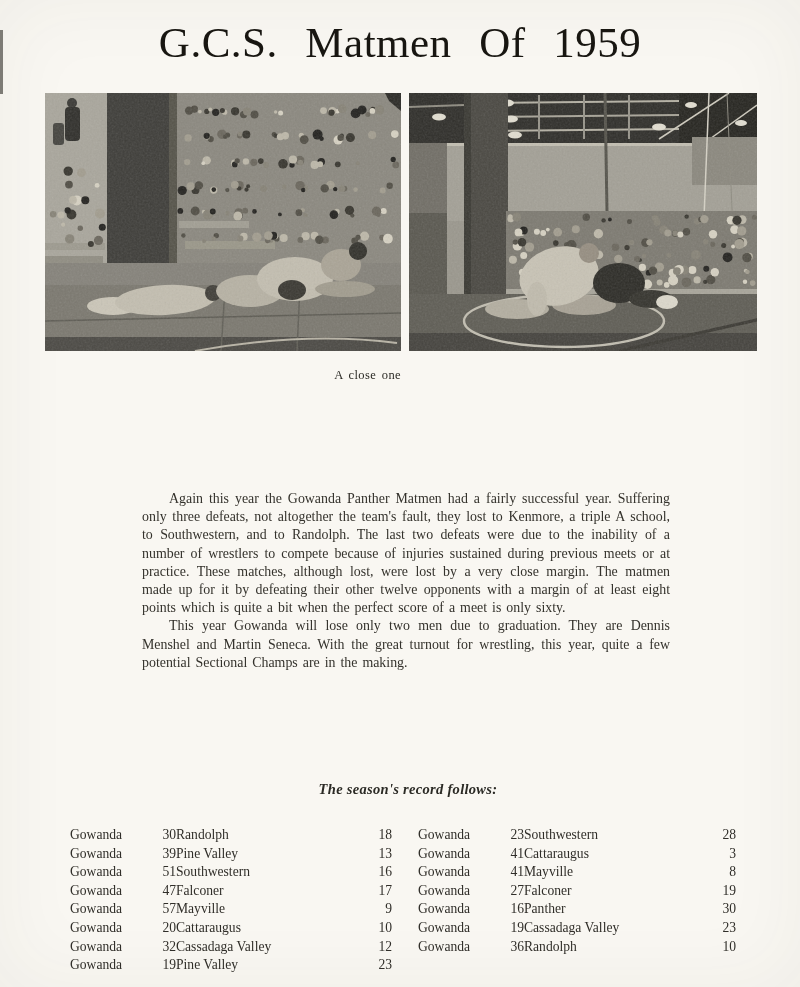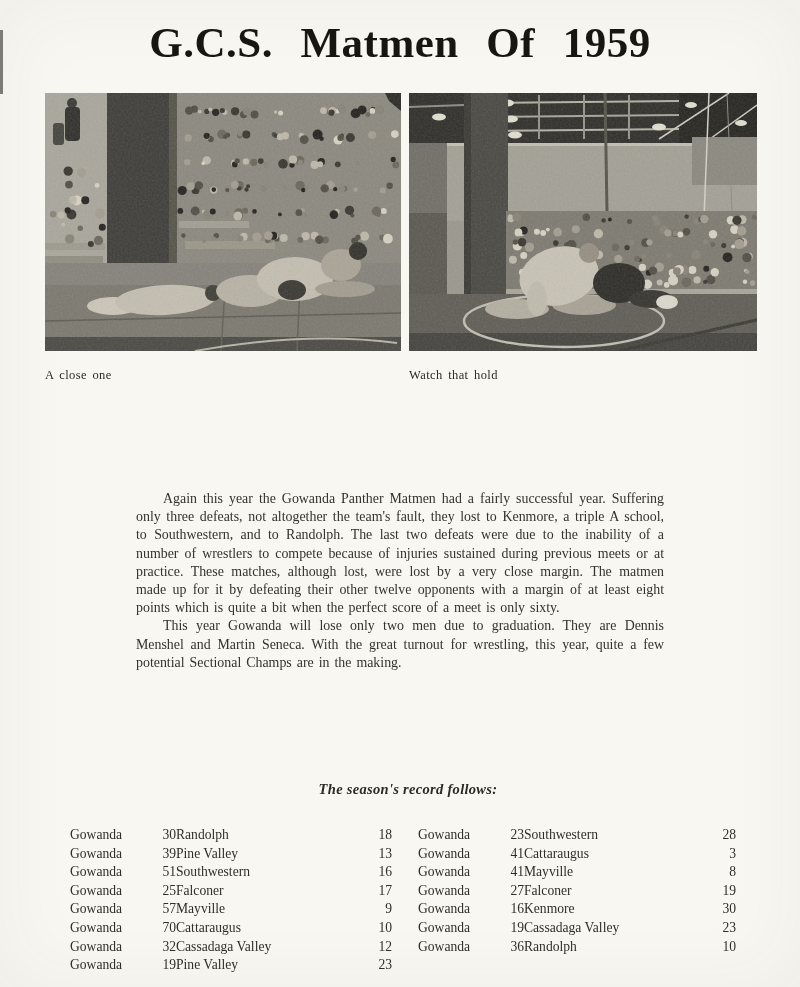--- a/index.html
+++ b/index.html
@@ -23,21 +23,21 @@
     background: #55534e;
     opacity: .75;
   }
 
   .page-title {
     position: absolute;
     top: 18px; left: 0; right: 0;
     margin: 0;
     text-align: center;
     font-size: 43px;
-    font-weight: 700;
+    font-weight: 400;
     letter-spacing: 0.5px;
     word-spacing: 0.38em;
     color: #181611;
   }
 
   .photo {
     position: absolute;
     top: 93px;
     overflow: hidden;
     background: #8f8c83;
@@ -45,29 +45,29 @@
   .photo svg { display: block; }
   .photo-left  { left: 45px;  width: 356px; height: 258px; }
   .photo-right { left: 409px; width: 348px; height: 258px; }
 
   .caption {
     position: absolute;
     top: 368px;
     font-size: 12.5px;
     letter-spacing: 0.4px;
     word-spacing: 2px;
-    text-align: left;
+    text-align: right;
     color: #2b2a25;
   }
   .caption-left  { left: 45px;  width: 356px; }
   .caption-right { left: 409px; width: 348px; }
 
   .article {
     position: absolute;
-    left: 136px; top: 490px;
+    left: 142px; top: 490px;
     width: 528px;
     font-size: 13.9px;
     line-height: 18.2px;
     text-align: justify;
     color: #34322c;
     word-spacing: 1.5px;
   }
   .article p { margin: 0; text-indent: 27px; }
 
   .record-heading {
@@ -534,21 +534,20 @@
         <circle cx="180" cy="160" r="10" fill="#968e81"></circle>
         <ellipse cx="210" cy="190" rx="26" ry="20" fill="#2d2c27"></ellipse>
         <ellipse cx="242" cy="206" rx="22" ry="9" fill="#35342e"></ellipse>
         <ellipse cx="258" cy="209" rx="11" ry="7" fill="#dcd8cb"></ellipse>
       </g>
       <rect width="348" height="258" filter="url(#grain)" opacity="0.16"></rect>
     </svg>
   </figure>
 
   <div class="caption caption-left">A close one</div>
-  <div class="caption caption-right">Watch that hold</div>
 
   <div class="article">
     <p>Again this year the Gowanda Panther Matmen had a fairly successful year. Suffering only three defeats, not altogether the team's fault, they lost to Kenmore, a triple A school, to Southwestern, and to Randolph. The last two defeats were due to the inability of a number of wrestlers to compete because of injuries sustained during previous meets or at practice. These matches, although lost, were lost by a very close margin. The matmen made up for it by defeating their other twelve opponents with a margin of at least eight points which is quite a bit when the perfect score of a meet is only sixty.</p>
     <p>This year Gowanda will lose only two men due to graduation. They are Dennis Menshel and Martin Seneca. With the great turnout for wrestling, this year, quite a few potential Sectional Champs are in the making.</p>
   </div>
 
   <div class="record-heading">The season's record follows:</div>
 
   <div class="record">
     <div class="record-col left" id="record-left">
@@ -568,35 +567,35 @@
 
   <div class="record-row">
     <span class="cell team">Gowanda</span>
     <span class="cell tscore">51</span>
     <span class="cell opp">Southwestern</span>
     <span class="cell oscore">16</span>
   </div>
 
   <div class="record-row">
     <span class="cell team">Gowanda</span>
-    <span class="cell tscore">25</span>
+    <span class="cell tscore">47</span>
     <span class="cell opp">Falconer</span>
     <span class="cell oscore">17</span>
   </div>
 
   <div class="record-row">
     <span class="cell team">Gowanda</span>
     <span class="cell tscore">57</span>
     <span class="cell opp">Mayville</span>
     <span class="cell oscore">9</span>
   </div>
 
   <div class="record-row">
     <span class="cell team">Gowanda</span>
-    <span class="cell tscore">70</span>
+    <span class="cell tscore">20</span>
     <span class="cell opp">Cattaraugus</span>
     <span class="cell oscore">10</span>
   </div>
 
   <div class="record-row">
     <span class="cell team">Gowanda</span>
     <span class="cell tscore">32</span>
     <span class="cell opp">Cassadaga Valley</span>
     <span class="cell oscore">12</span>
   </div>
@@ -633,21 +632,21 @@
   <div class="record-row">
     <span class="cell team">Gowanda</span>
     <span class="cell tscore">27</span>
     <span class="cell opp">Falconer</span>
     <span class="cell oscore">19</span>
   </div>
 
   <div class="record-row">
     <span class="cell team">Gowanda</span>
     <span class="cell tscore">16</span>
-    <span class="cell opp">Kenmore</span>
+    <span class="cell opp">Panther</span>
     <span class="cell oscore">30</span>
   </div>
 
   <div class="record-row">
     <span class="cell team">Gowanda</span>
     <span class="cell tscore">19</span>
     <span class="cell opp">Cassadaga Valley</span>
     <span class="cell oscore">23</span>
   </div>
 

